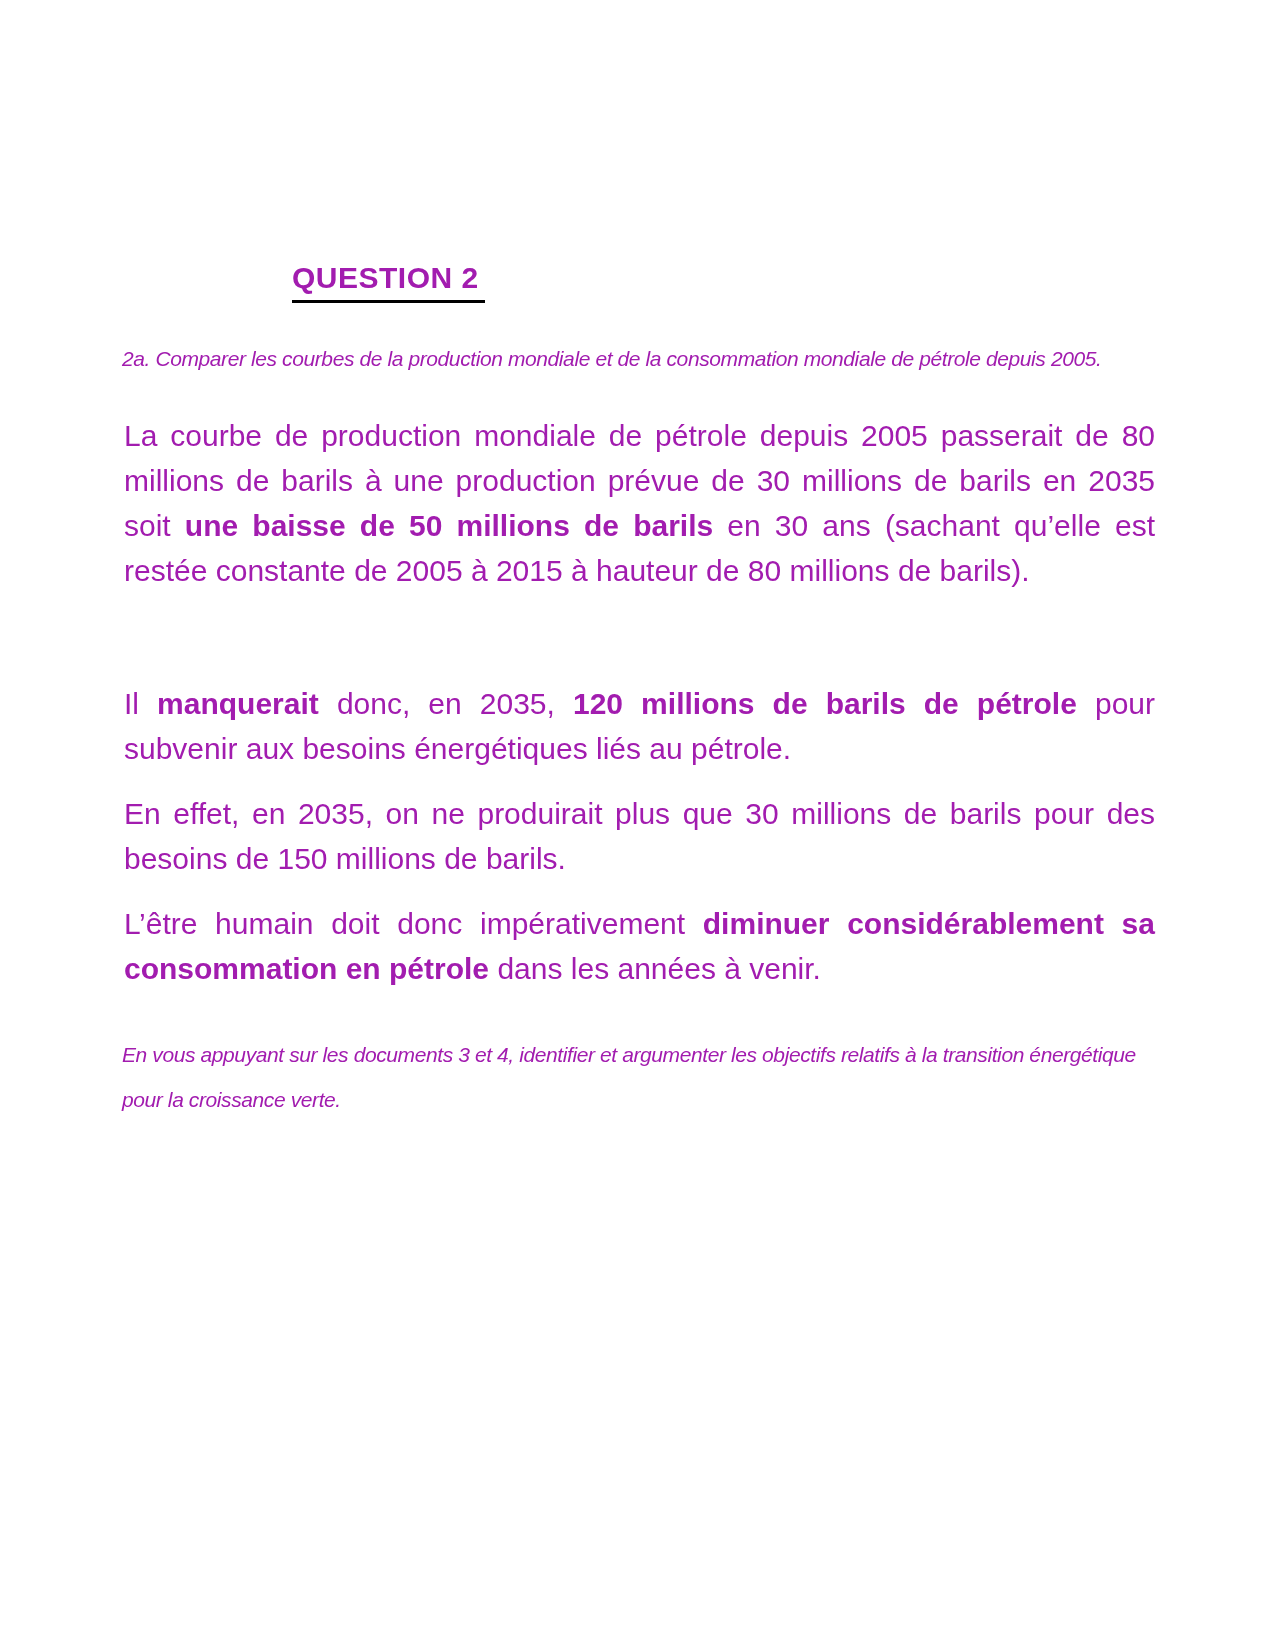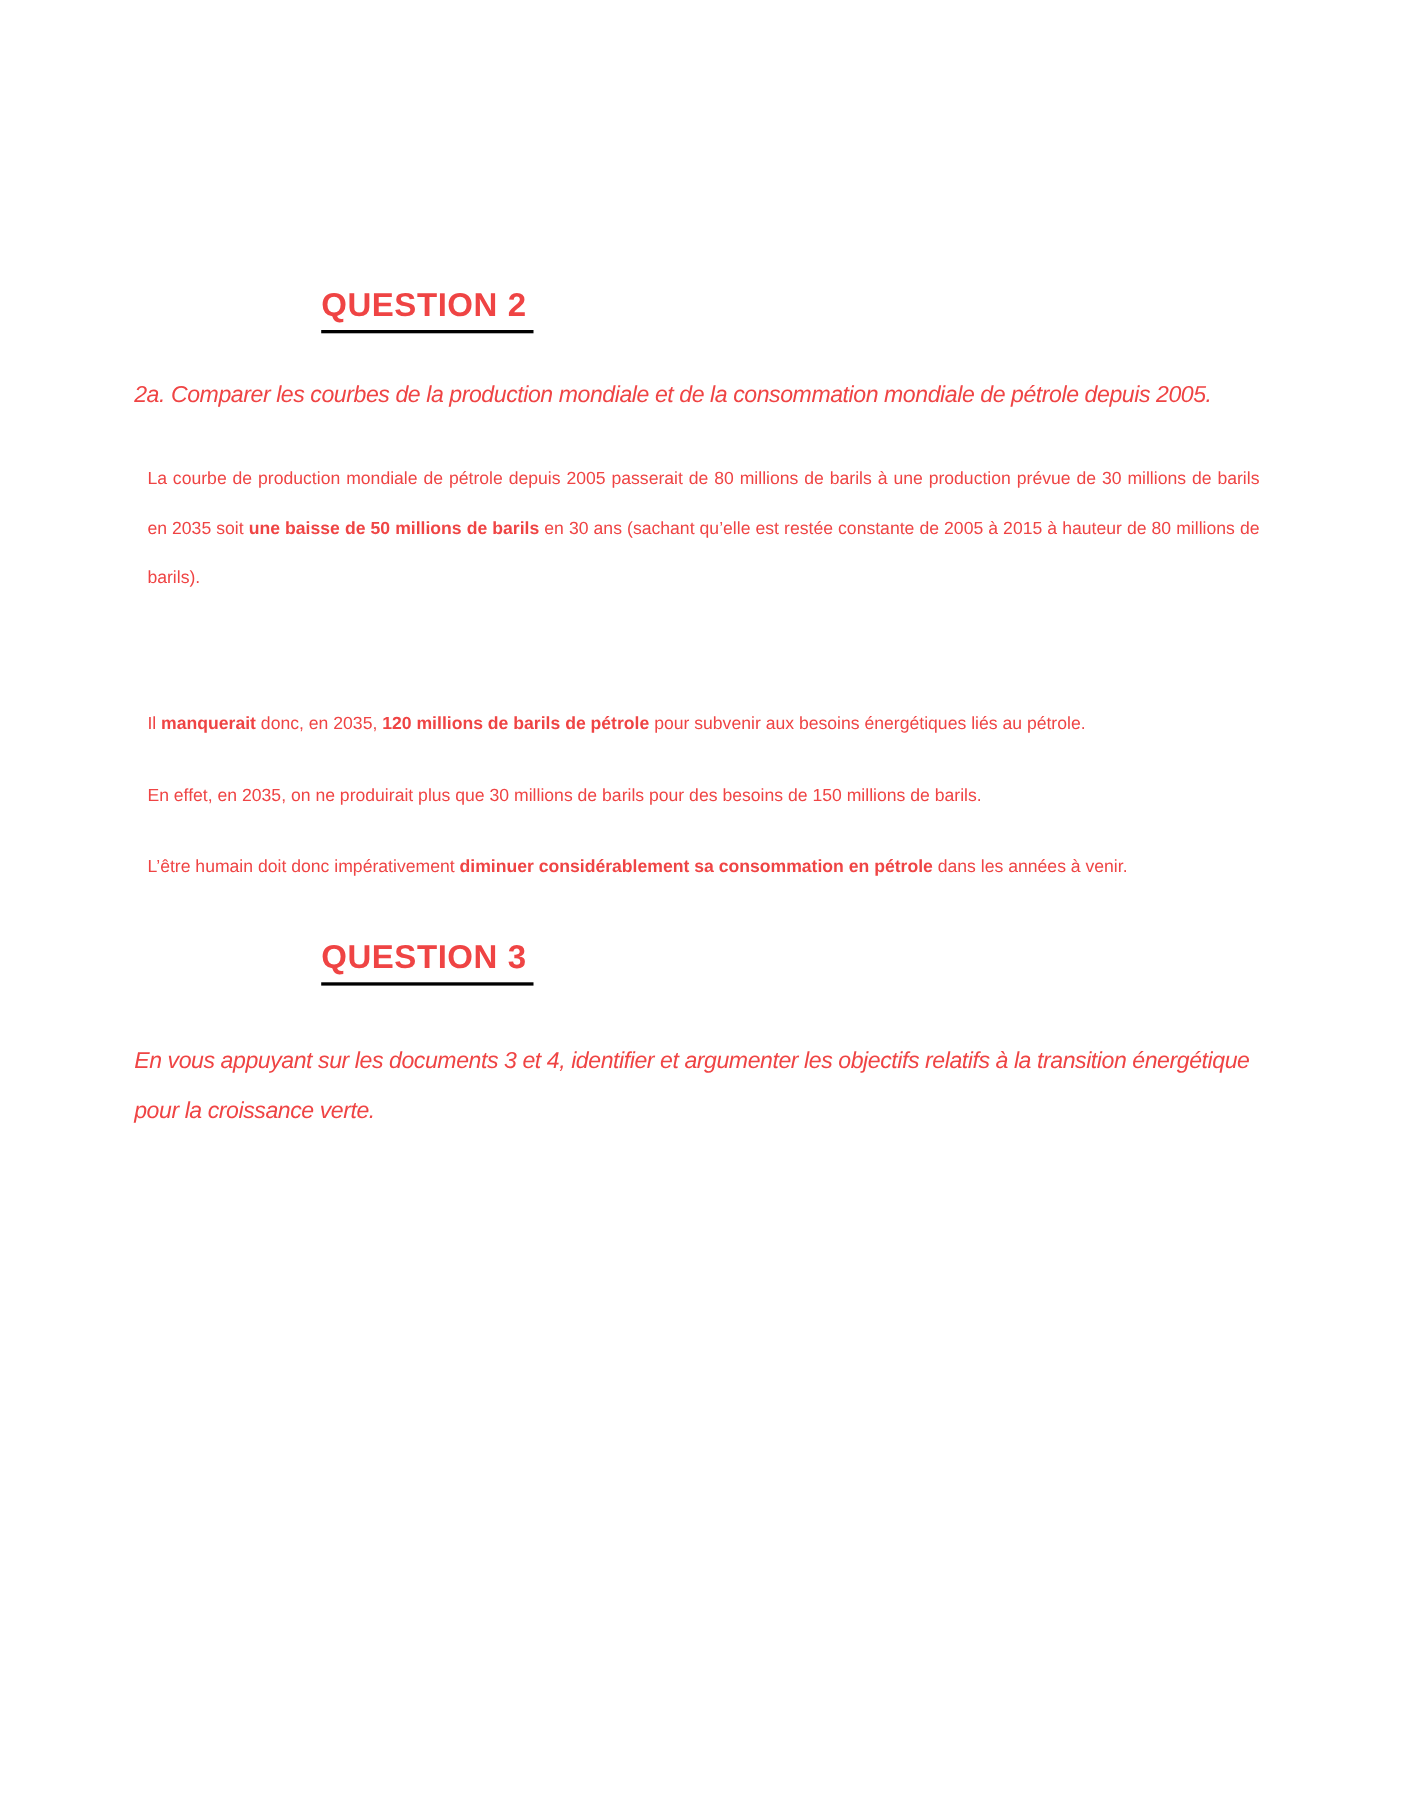--- a/index.html
+++ b/index.html
@@ -6,21 +6,21 @@
     margin: 0;
     padding: 0;
     background: #ffffff;
   }
   .page {
     position: relative;
     width: 1275px;
     height: 1650px;
     box-sizing: border-box;
     background: #ffffff;
-    color: #ef4444;
+    color: #a21caf;
     font-family: "Liberation Sans", "DejaVu Sans", sans-serif;
     padding: 259px 118px 0 122px;
     overflow: hidden;
   }
   .qheading {
     font-size: 30px;
     font-weight: bold;
     line-height: 38px;
     letter-spacing: 0.5px;
     margin-left: 170px;
@@ -37,24 +37,24 @@
     font-style: italic;
     font-size: 21px;
     line-height: 45px;
     letter-spacing: -0.4px;
     margin: 0;
   }
   .prompt.q2a { margin-bottom: 32px; }
   .prompt.q2b { margin-bottom: 18px; }
   .prompt.q3  { margin-bottom: 0; }
   .answer {
-    font-size: 16px;
+    font-size: 30px;
     line-height: 45px;
     text-align: justify;
-    margin: 12px;
+    margin: 2px;
   }
   .answer b { font-weight: bold; }
   .answer.p-production   { margin-bottom: 88px; }
   .answer.p-consommation { margin-bottom: 75px; }
   .answer.p-manque       { margin-bottom: 20px; }
   .answer.p-effet        { margin-bottom: 20px; }
   .answer.p-conclusion   { margin-bottom: 41px; }
 </style>
 </head>
 <body>
@@ -68,17 +68,16 @@
   <p class="answer p-production"><span>La courbe de production mondiale de pétrole depuis 2005 passerait de 80 millions de barils à une production prévue de 30 millions de barils en 2035 soit </span><b>une baisse de 50 millions de barils</b><span> en 30 ans (sachant qu’elle est restée constante de 2005 à 2015 à hauteur de 80 millions de barils).</span></p>
 
 
 
   <p class="answer p-manque"><span>Il </span><b>manquerait</b><span> donc, en 2035, </span><b>120 millions de barils de pétrole</b><span> pour subvenir aux besoins énergétiques liés au pétrole.</span></p>
 
   <p class="answer p-effet">En effet, en 2035, on ne produirait plus que 30 millions de barils pour des besoins de 150 millions de barils.</p>
 
   <p class="answer p-conclusion"><span>L’être humain doit donc impérativement </span><b>diminuer considérablement sa consommation en pétrole</b><span> dans les années à venir.</span></p>
 
-  <div class="qheading h3"><span class="u">QUESTION 3</span></div>
 
   <p class="prompt q3">En vous appuyant sur les documents 3 et 4, identifier et argumenter les objectifs relatifs à la transition énergétique pour la croissance verte.</p>
 
 </div>
 
 </body></html>

